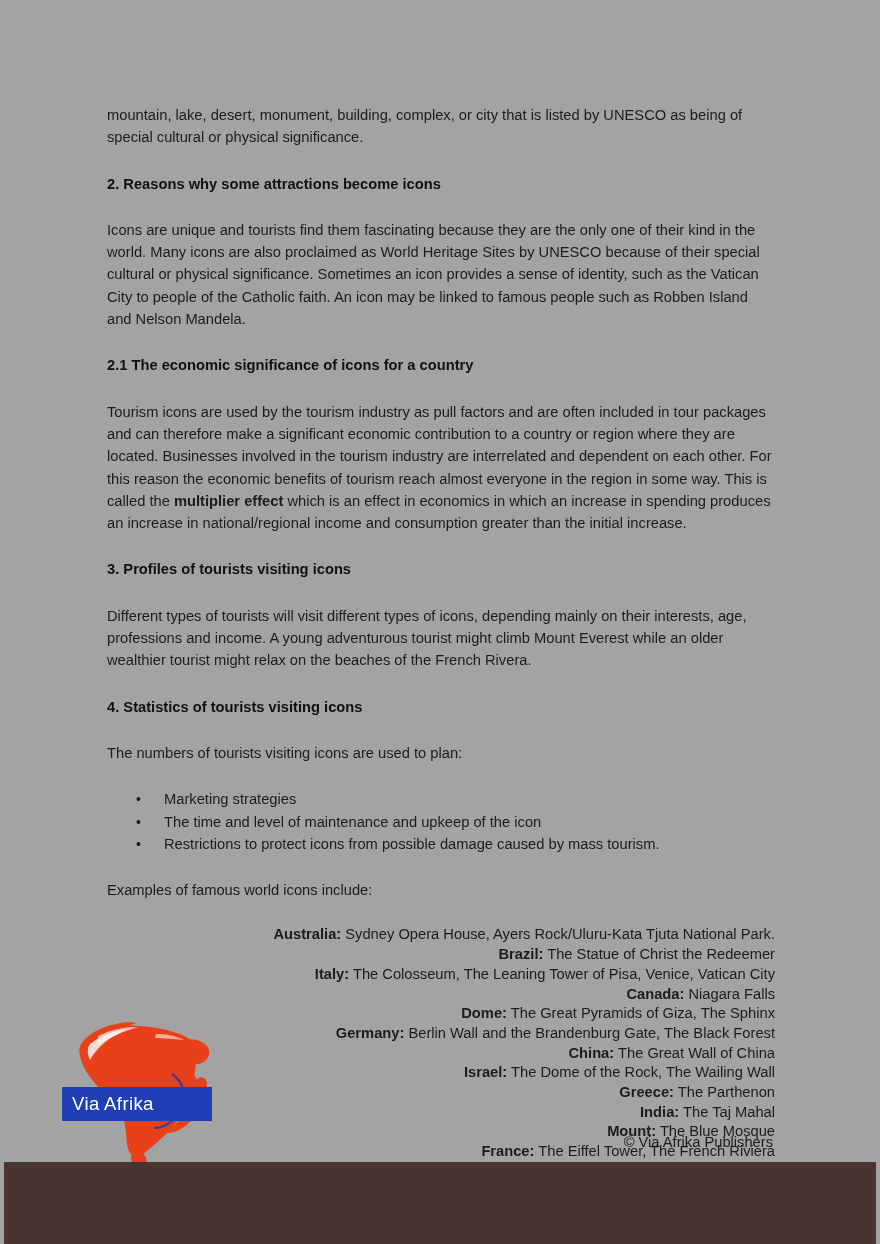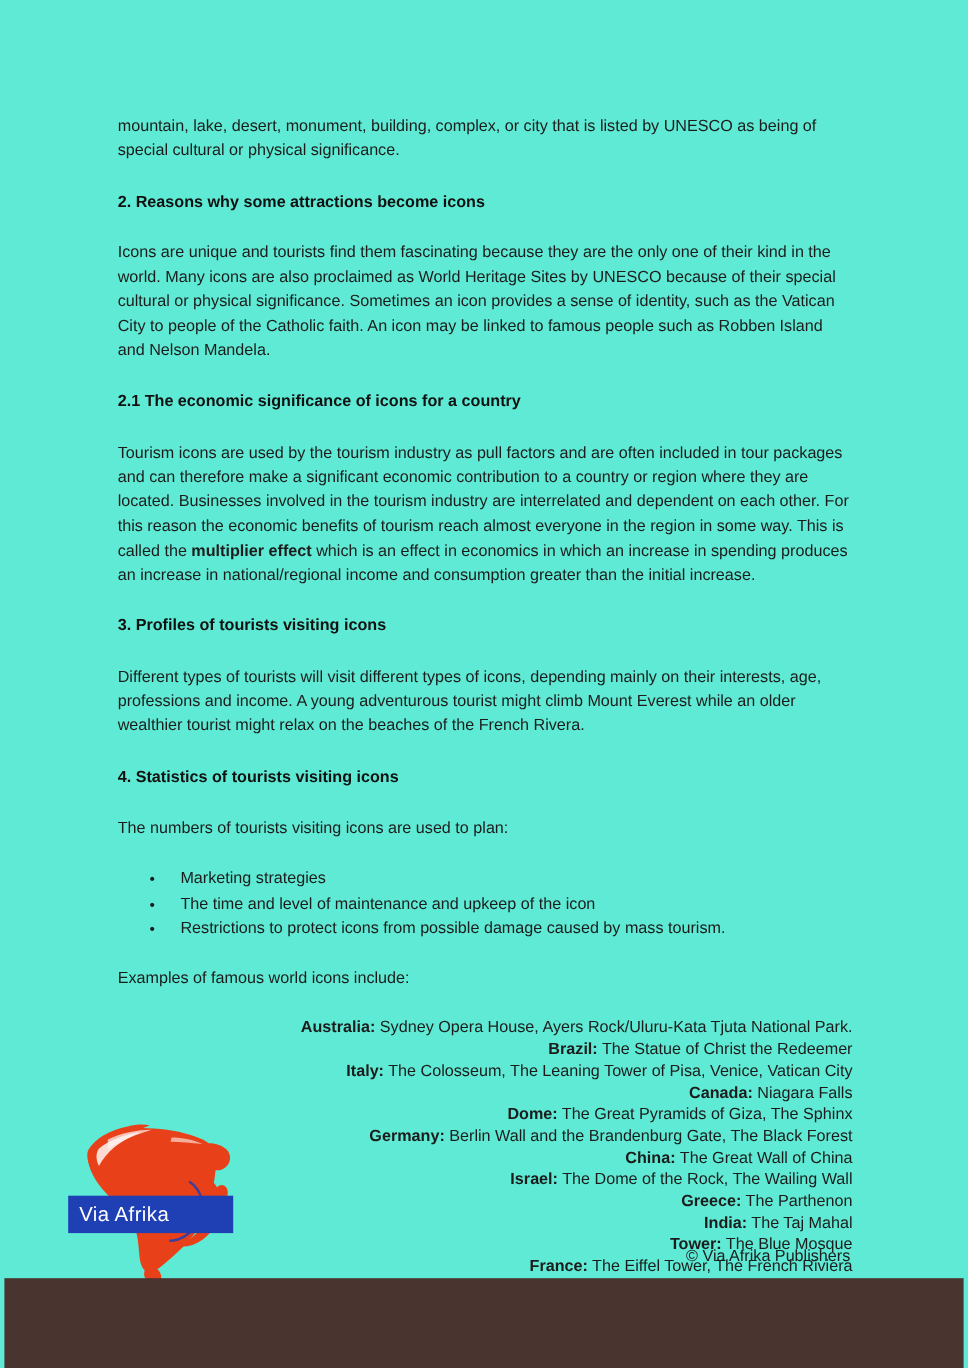--- a/index.html
+++ b/index.html
@@ -15,21 +15,21 @@
     position: relative;
     overflow: hidden;
     -webkit-font-smoothing: antialiased;
   }
 
   .page {
     position: absolute;
     left: 0; top: 0;
     width: 880px;
     height: 1244px;
-    background: #5eead4;
+    background: #a3a3a3;
   }
 
   .content {
     position: absolute;
     left: 107px;
     top: 104px;
     width: 668px;
     color: #1c1c1c;
     font-size: 14.7px;
     line-height: 22.3px;
@@ -201,21 +201,21 @@
       <li><span class="cname">Australia:</span><span> Sydney Opera House, Ayers Rock/Uluru-Kata Tjuta National Park.</span></li>
       <li><span class="cname">Brazil:</span><span> The Statue of Christ the Redeemer</span></li>
       <li><span class="cname">Italy:</span><span> The Colosseum, The Leaning Tower of Pisa, Venice, Vatican City</span></li>
       <li><span class="cname">Canada:</span><span> Niagara Falls</span></li>
       <li><span class="cname">Dome:</span><span> The Great Pyramids of Giza, The Sphinx</span></li>
       <li><span class="cname">Germany:</span><span> Berlin Wall and the Brandenburg Gate, The Black Forest</span></li>
       <li><span class="cname">China:</span><span> The Great Wall of China</span></li>
       <li><span class="cname">Israel:</span><span> The Dome of the Rock, The Wailing Wall</span></li>
       <li class="indented"><span class="cname">Greece:</span><span> The Parthenon</span></li>
       <li class="indented"><span class="cname">India:</span><span> The Taj Mahal</span></li>
-      <li class="indented"><span class="cname">Tower:</span><span> The Blue Mosque</span></li>
+      <li class="indented"><span class="cname">Mount:</span><span> The Blue Mosque</span></li>
       <li class="indented"><span class="cname">France:</span><span> The Eiffel Tower, The French Riviera</span></li>
       <li class="indented-extra"><span class="cname">Japan:</span><span> Mount Fuji</span></li>
     </ul>
 
   </div>
 
   <div class="logo">
     <svg class="logo-africa" viewBox="0 0 160 150" xmlns="http://www.w3.org/2000/svg">
       <g fill="#E8411A">
 

